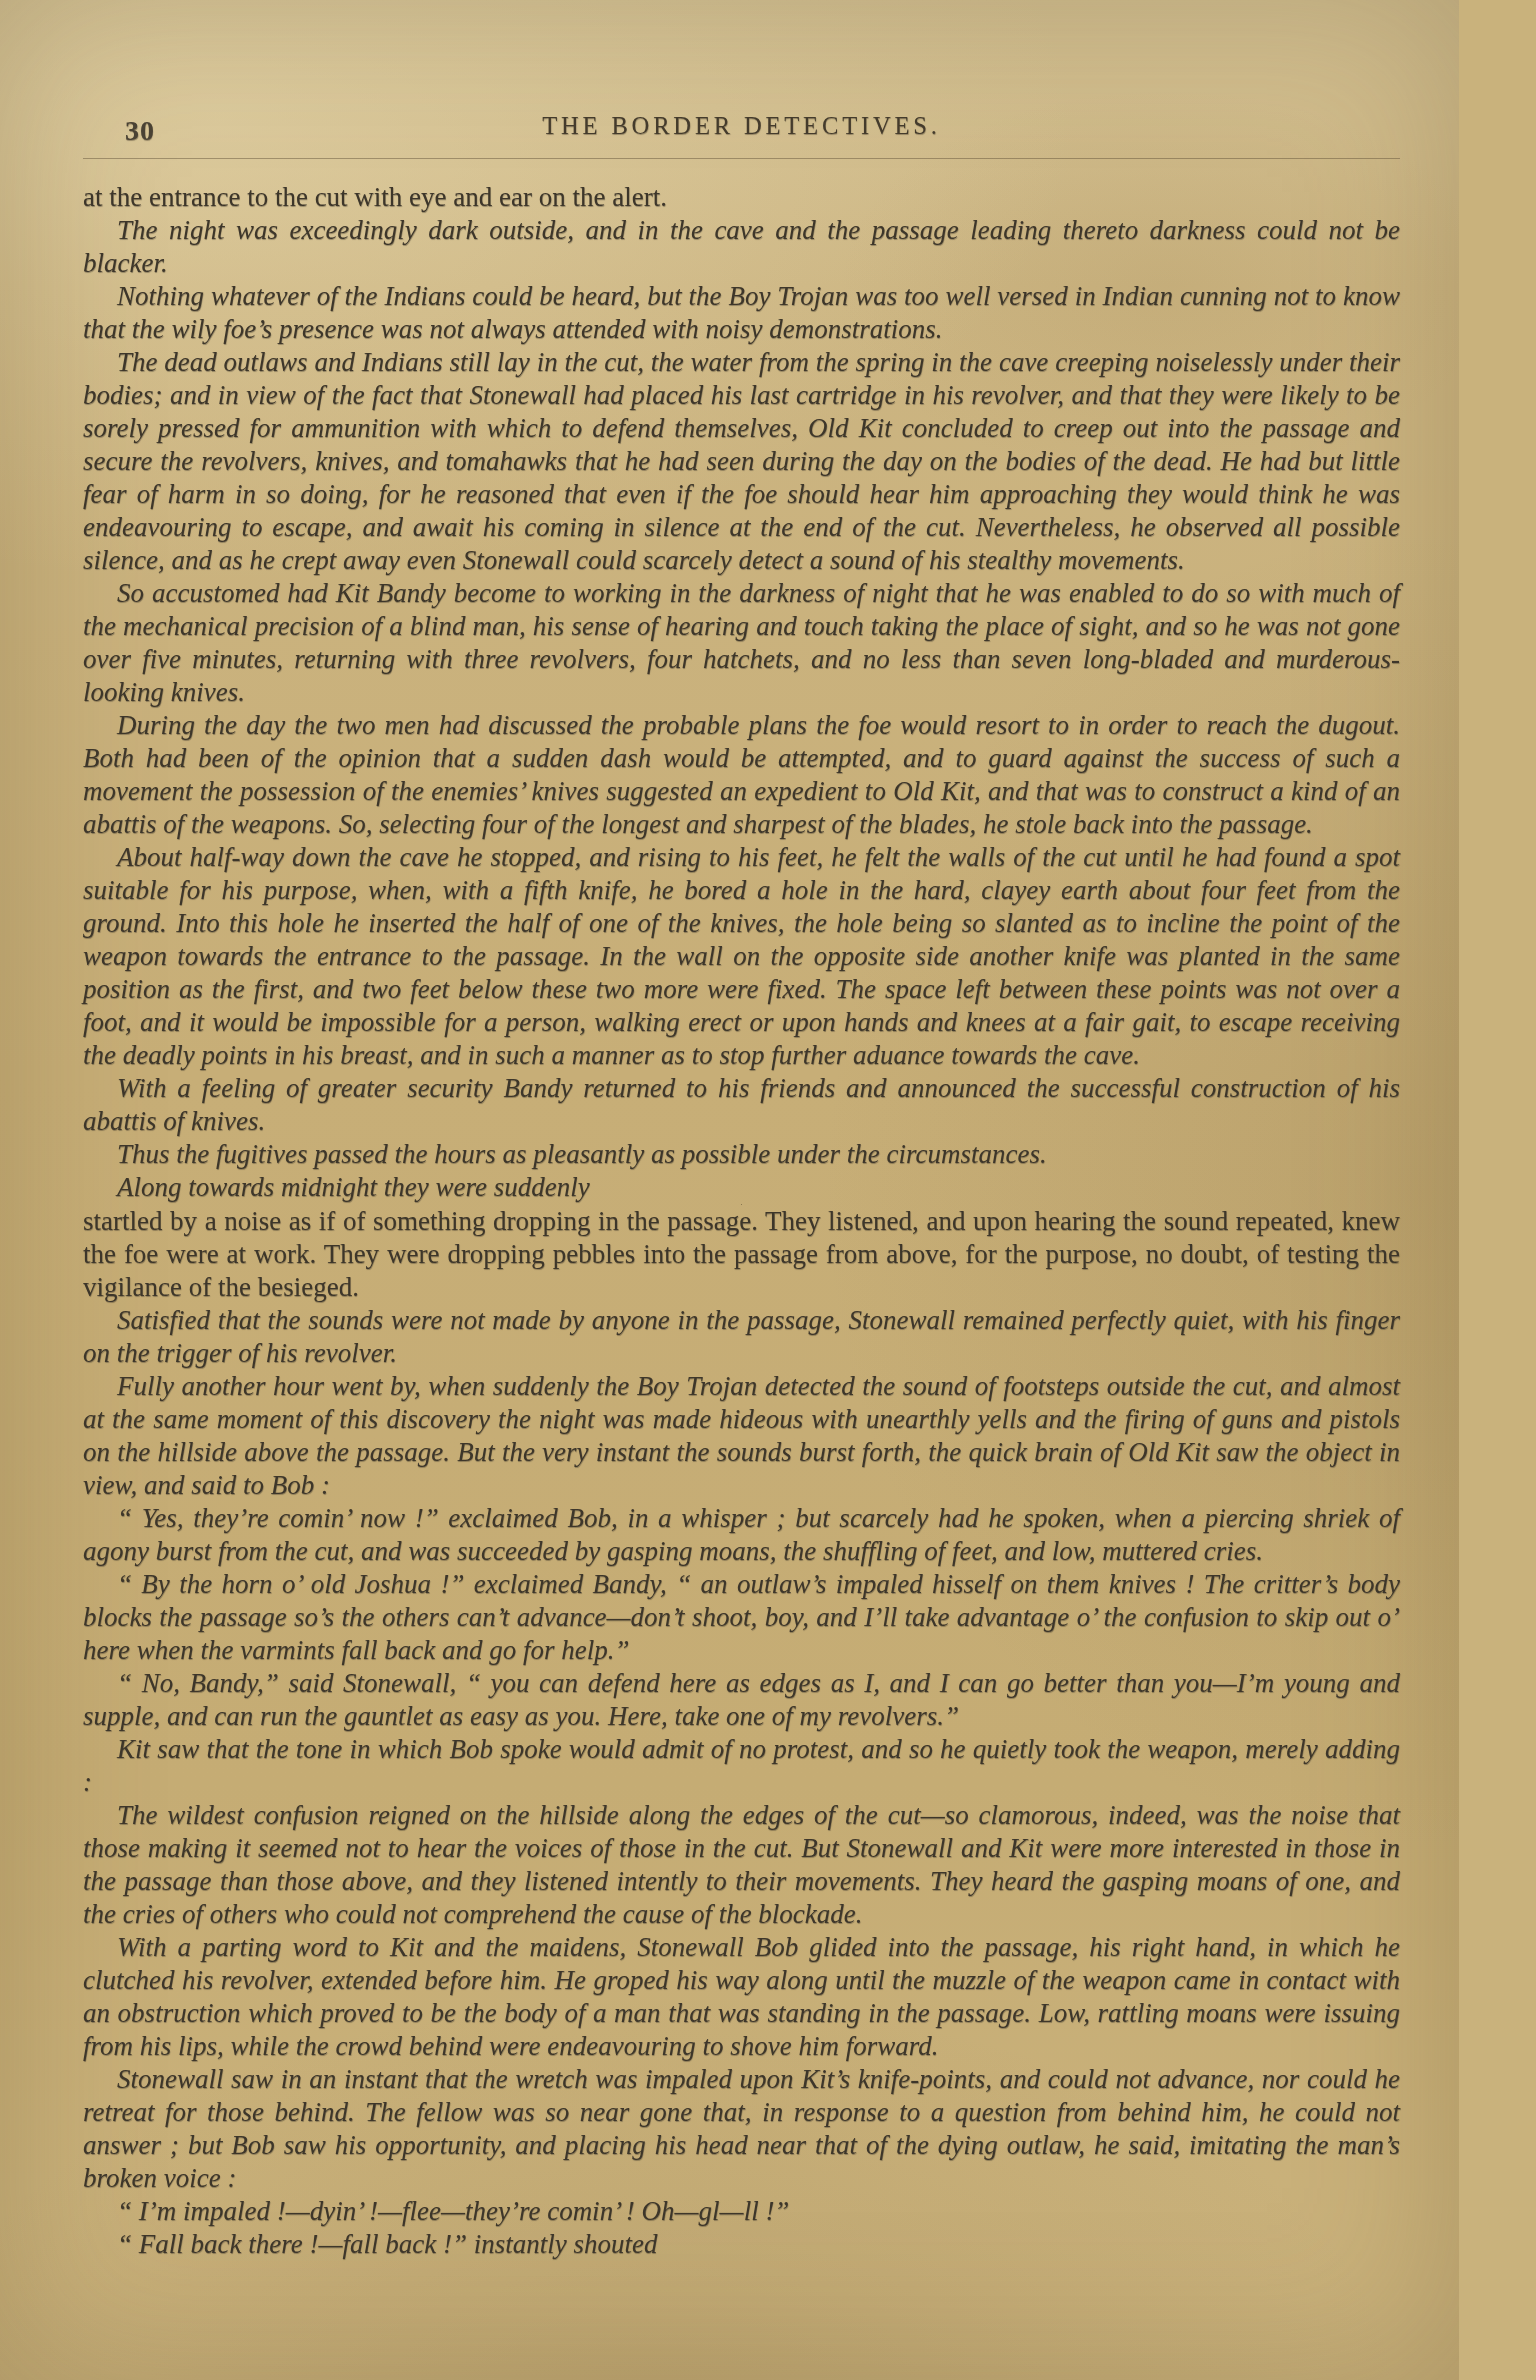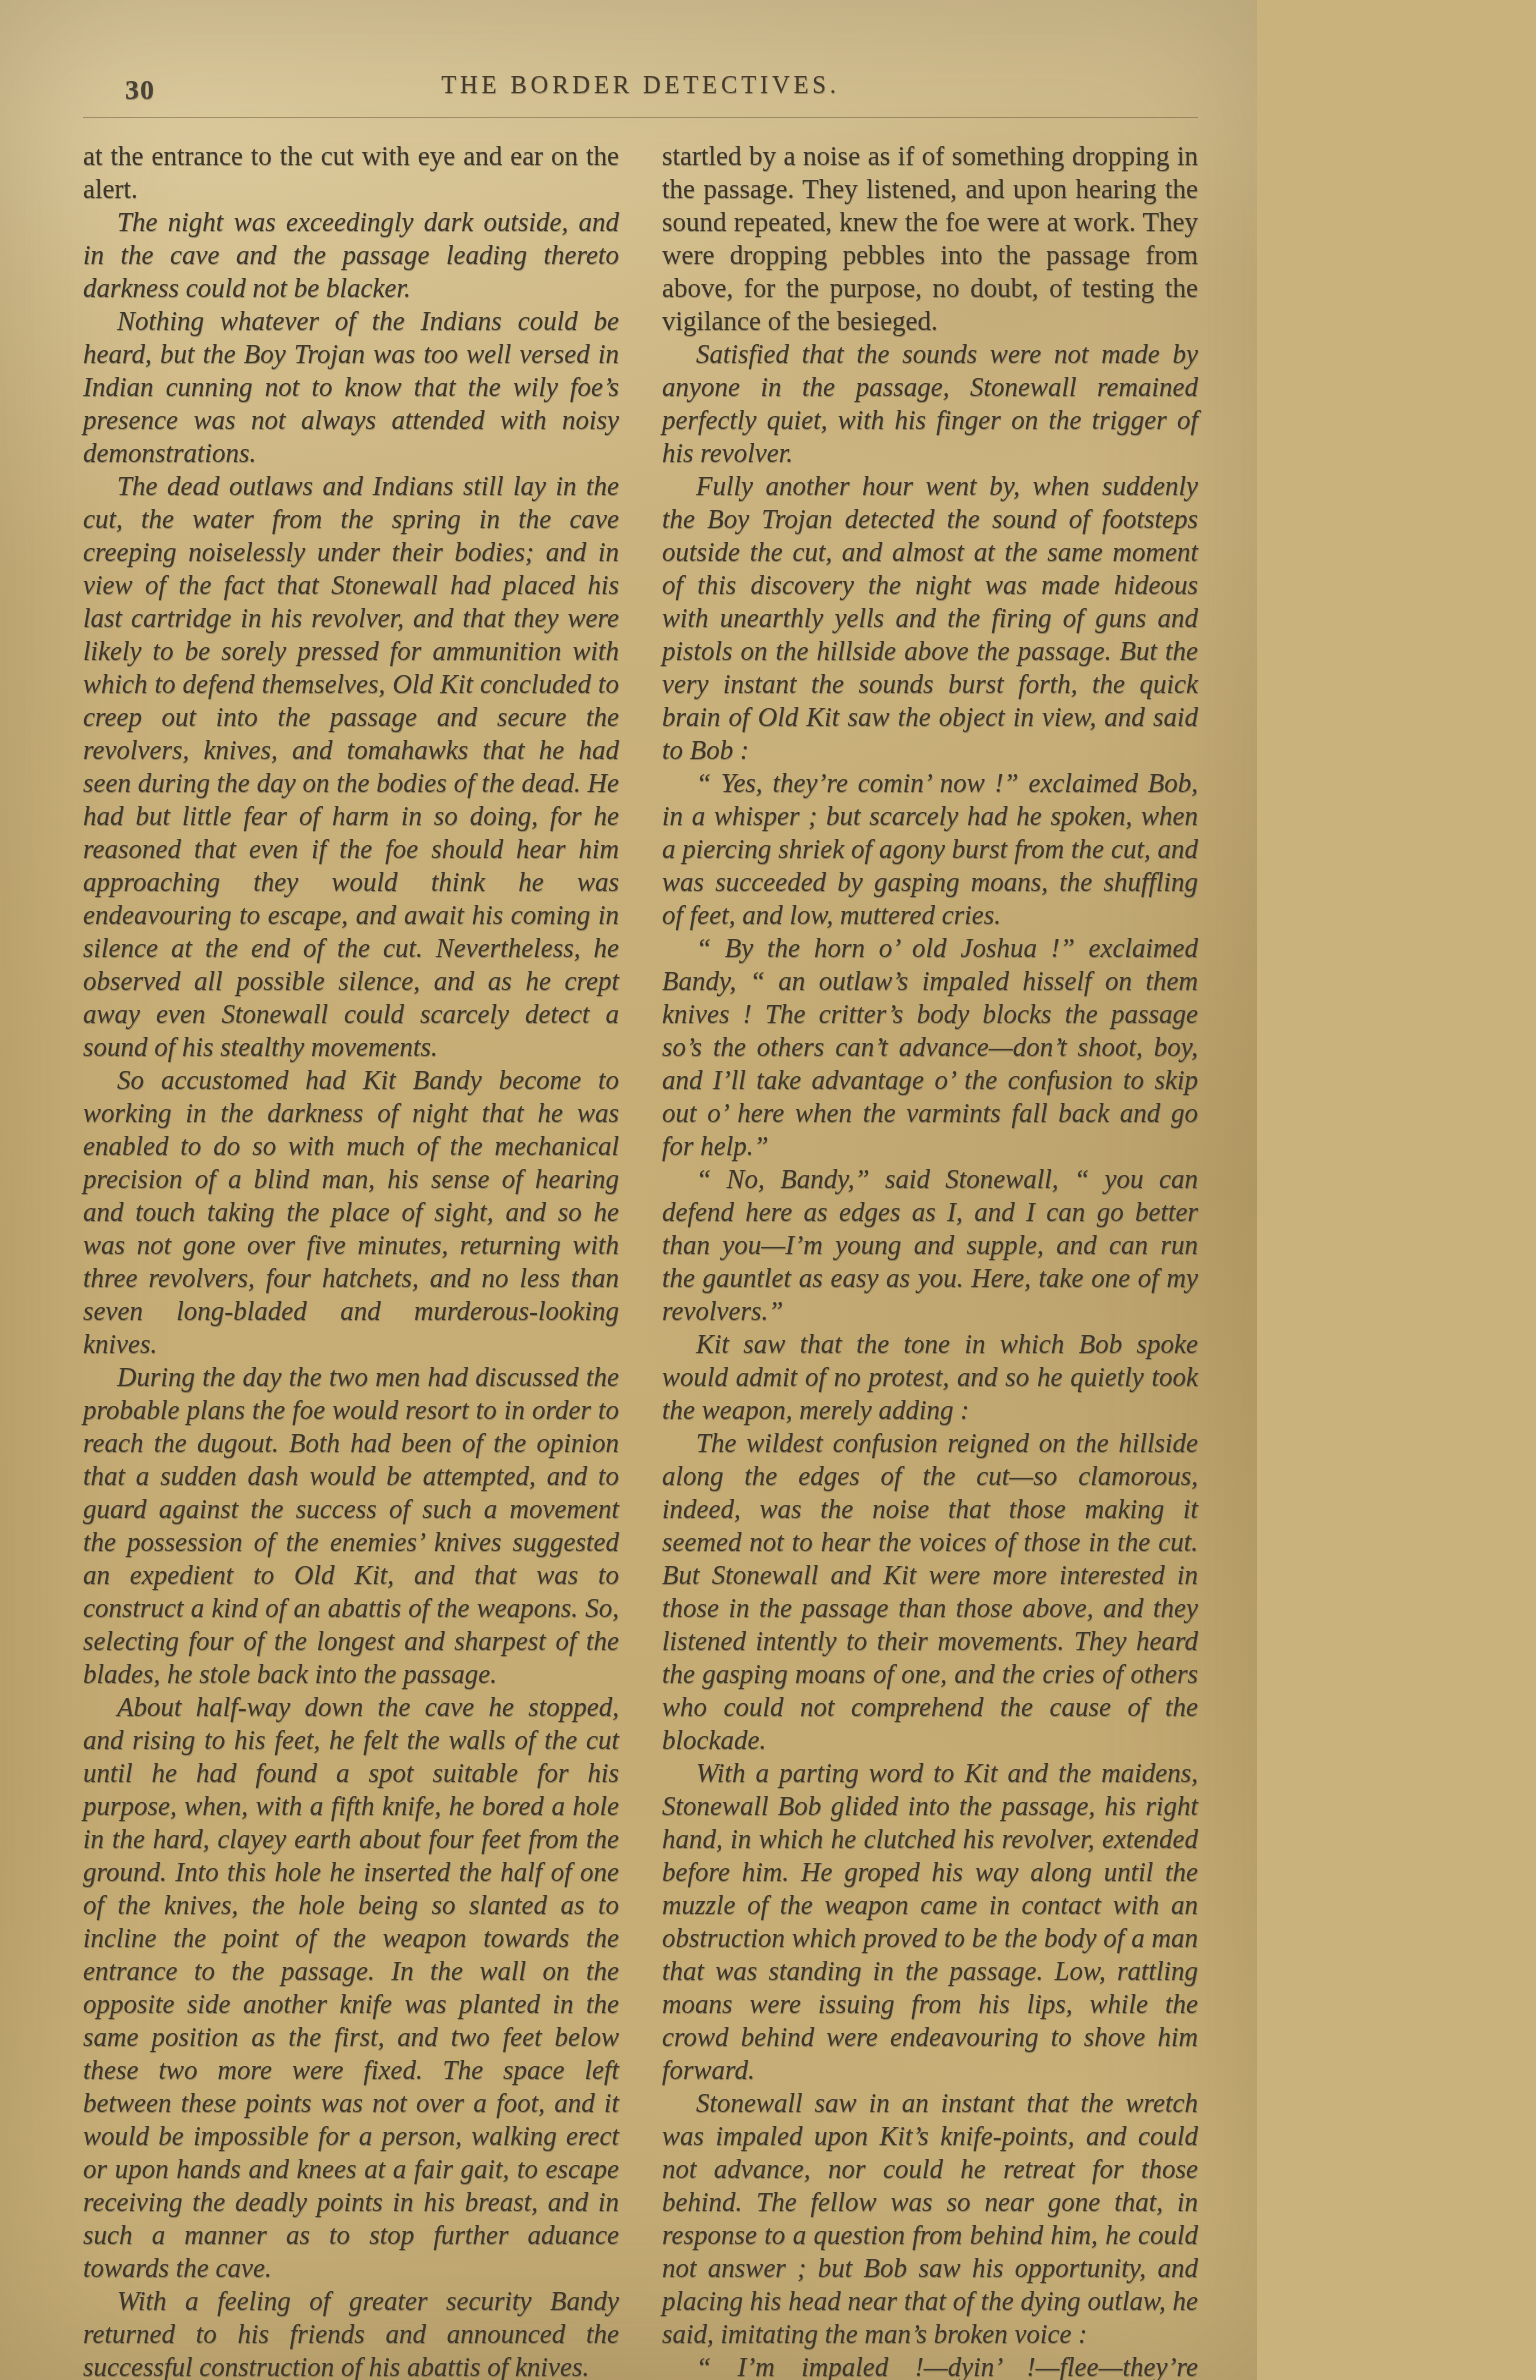--- a/index.html
+++ b/index.html
@@ -6,31 +6,31 @@
   html, body { margin: 0; padding: 0; }
   body {
     width: 1537px;
     height: 2380px;
     overflow: hidden;
     font-family: "Liberation Serif", "DejaVu Serif", serif;
     background: #c9b27c;
   }
   .page {
     position: relative;
-    width: 1257px;
+    width: 1459px;
     height: 2380px;
     overflow: hidden;
     background:
       radial-gradient(ellipse 1230px 662px at 15% 5%, rgba(236,222,180,0.42), rgba(236,222,180,0) 70%),
       radial-gradient(ellipse 852px 946px at 97% 50%, rgba(128,101,56,0.16), rgba(128,101,56,0) 70%),
       radial-gradient(ellipse 1041px 568px at 45% 101%, rgba(118,93,50,0.15), rgba(118,93,50,0) 72%),
       radial-gradient(ellipse 473px 284px at 80% 12%, rgba(146,118,66,0.12), rgba(146,118,66,0) 70%),
       linear-gradient(180deg, #d3c092 0%, #ccb582 12%, #c7ae77 45%, #c5ac74 75%, #cbb37d 100%);
     box-shadow: inset 0 0 161px rgba(104, 82, 44, 0.30);
-    padding: 71px 59px 0 83px;
+    padding: 112px 59px 0 83px;
     color: #3c352a;
   }
   .running-head {
     position: relative;
     height: 38px;
     width: 100%;
   }
   .page-num {
     position: absolute;
     left: 42px;
@@ -52,20 +52,21 @@
   }
   .head-rule {
     height: 0.9px;
     background: rgba(90, 76, 52, 0.45);
     margin-top: 7.6px;
   }
   .cols {
     display: flex;
     margin-top: 23px;
     align-items: center;
+    flex-direction: column;
   }
   .col {
     flex: 1 1 0;
     font-size: 27px;
     line-height: 33px;
     text-align: justify;
     color: #3d362a;
     text-shadow: 0.4px 0.5px 0.7px rgba(61, 54, 42, 0.42);
   }
   .col-divider {

